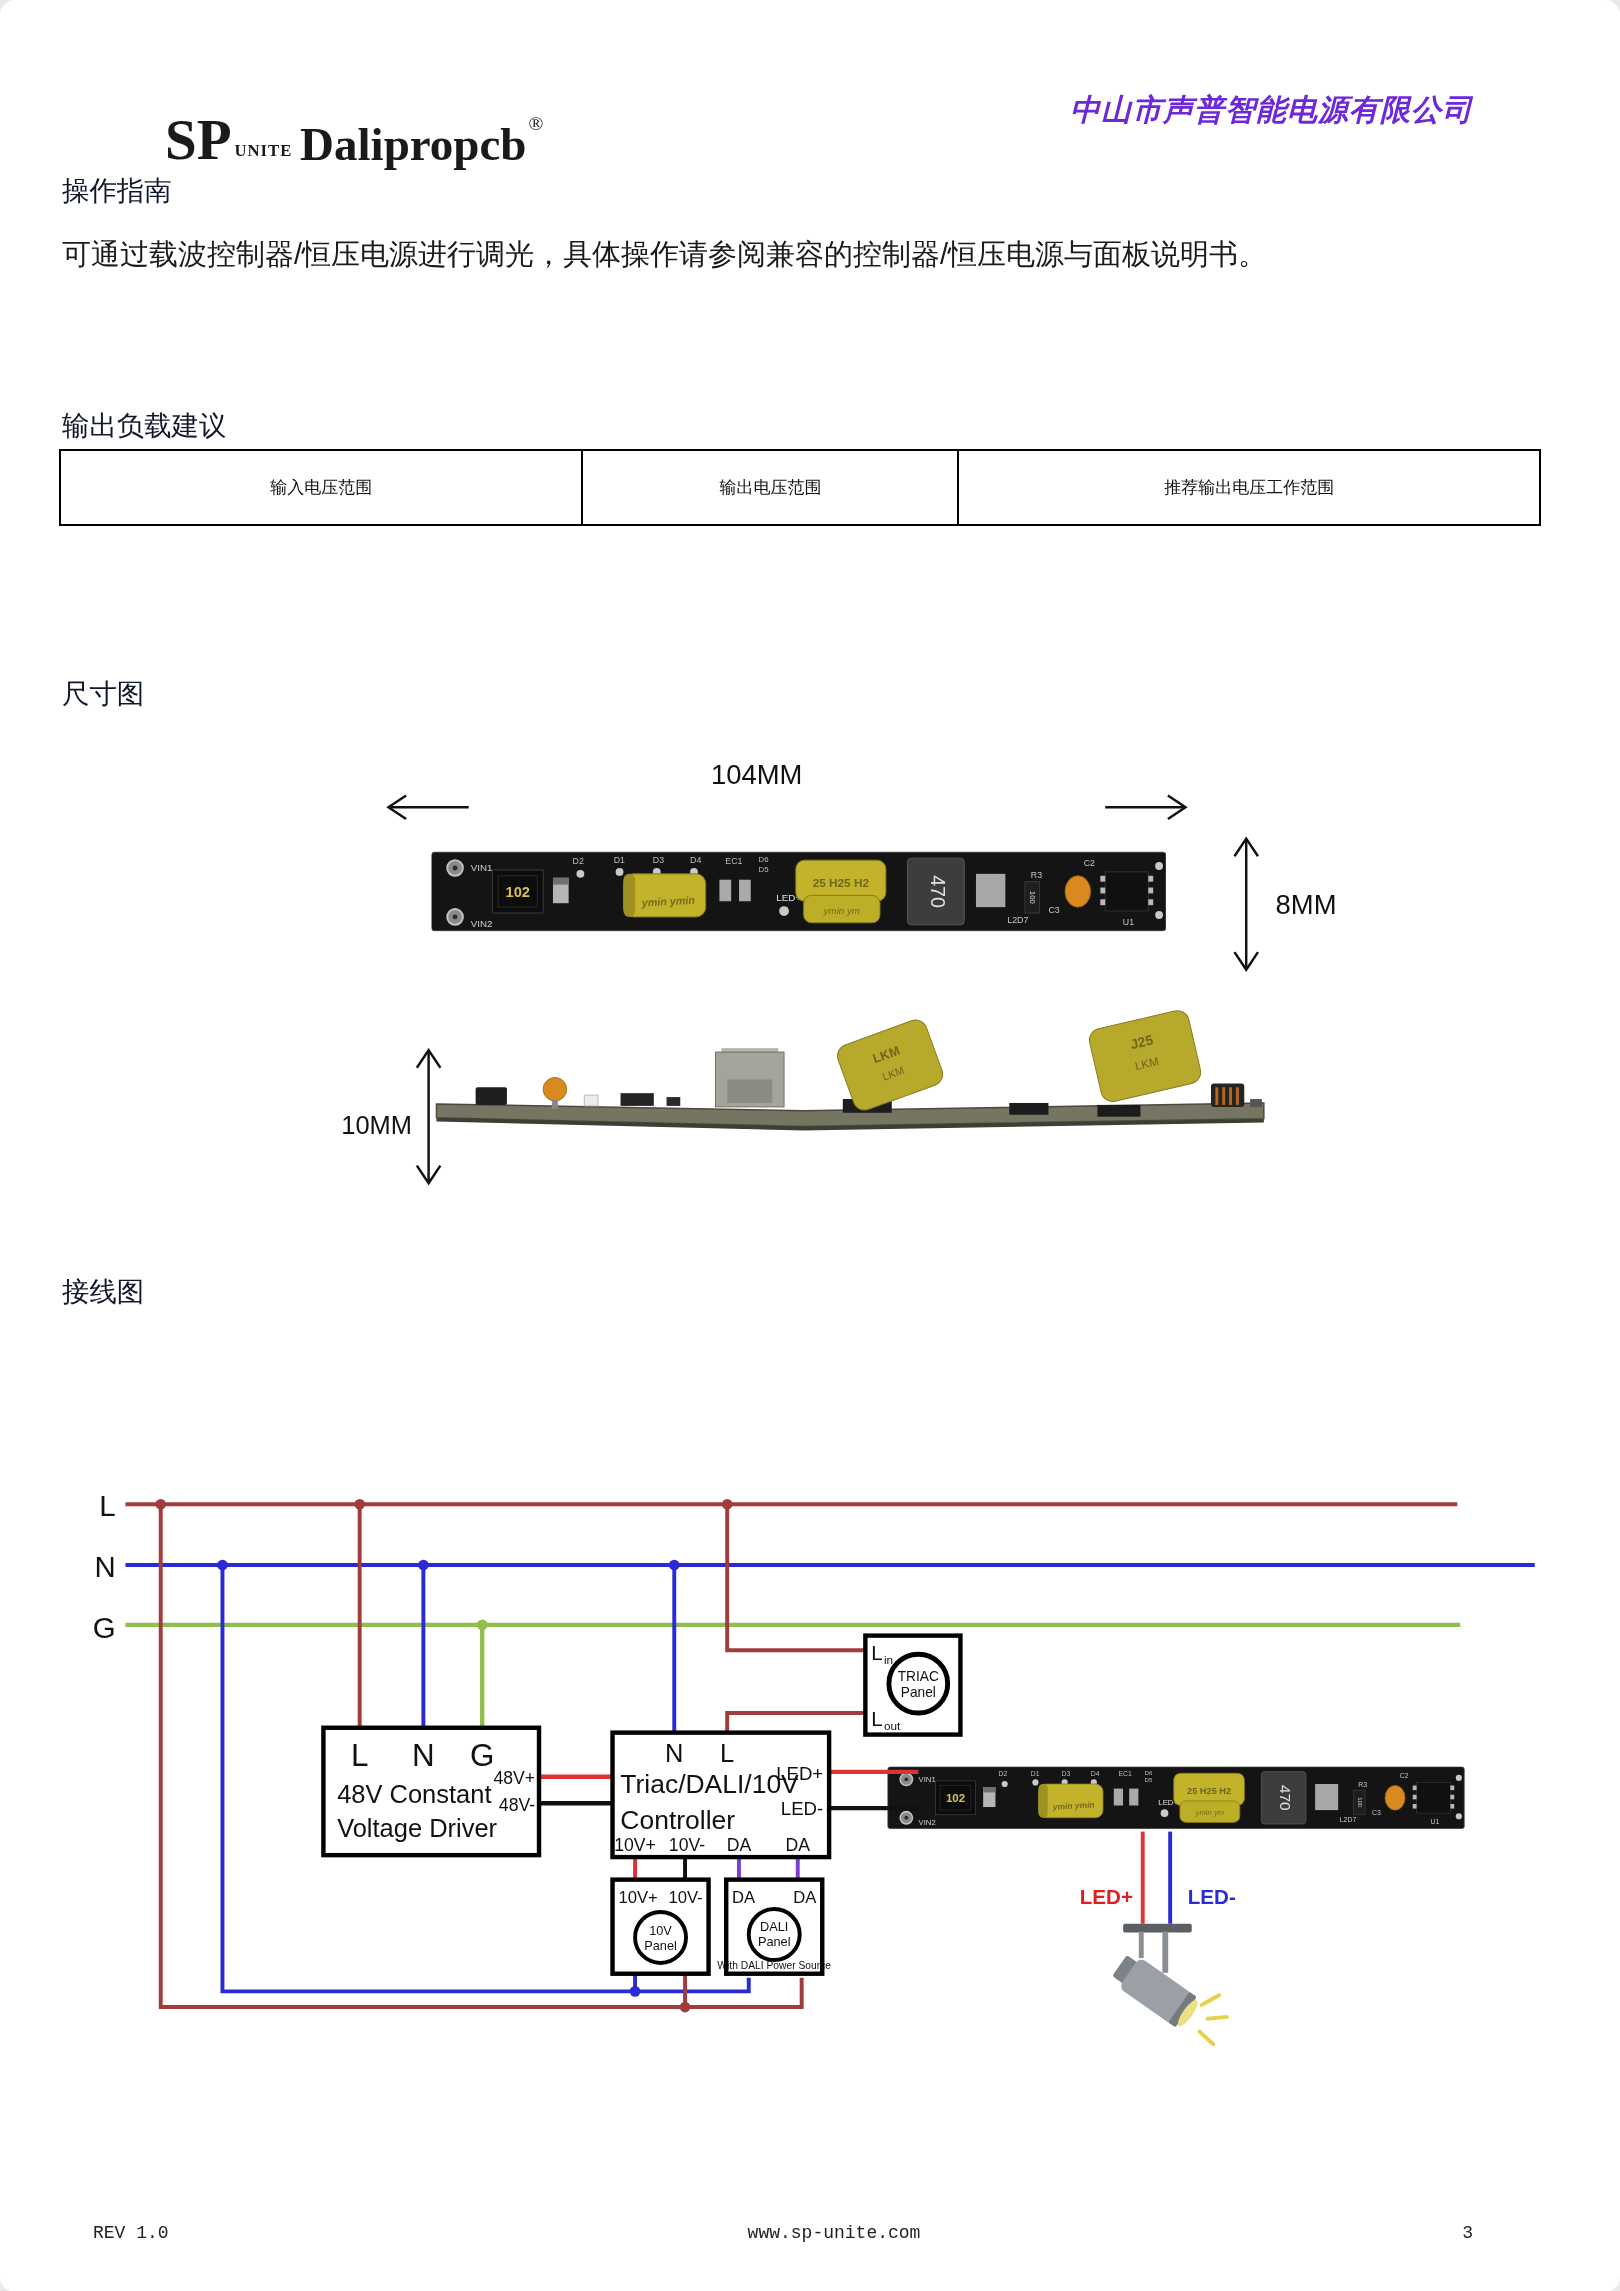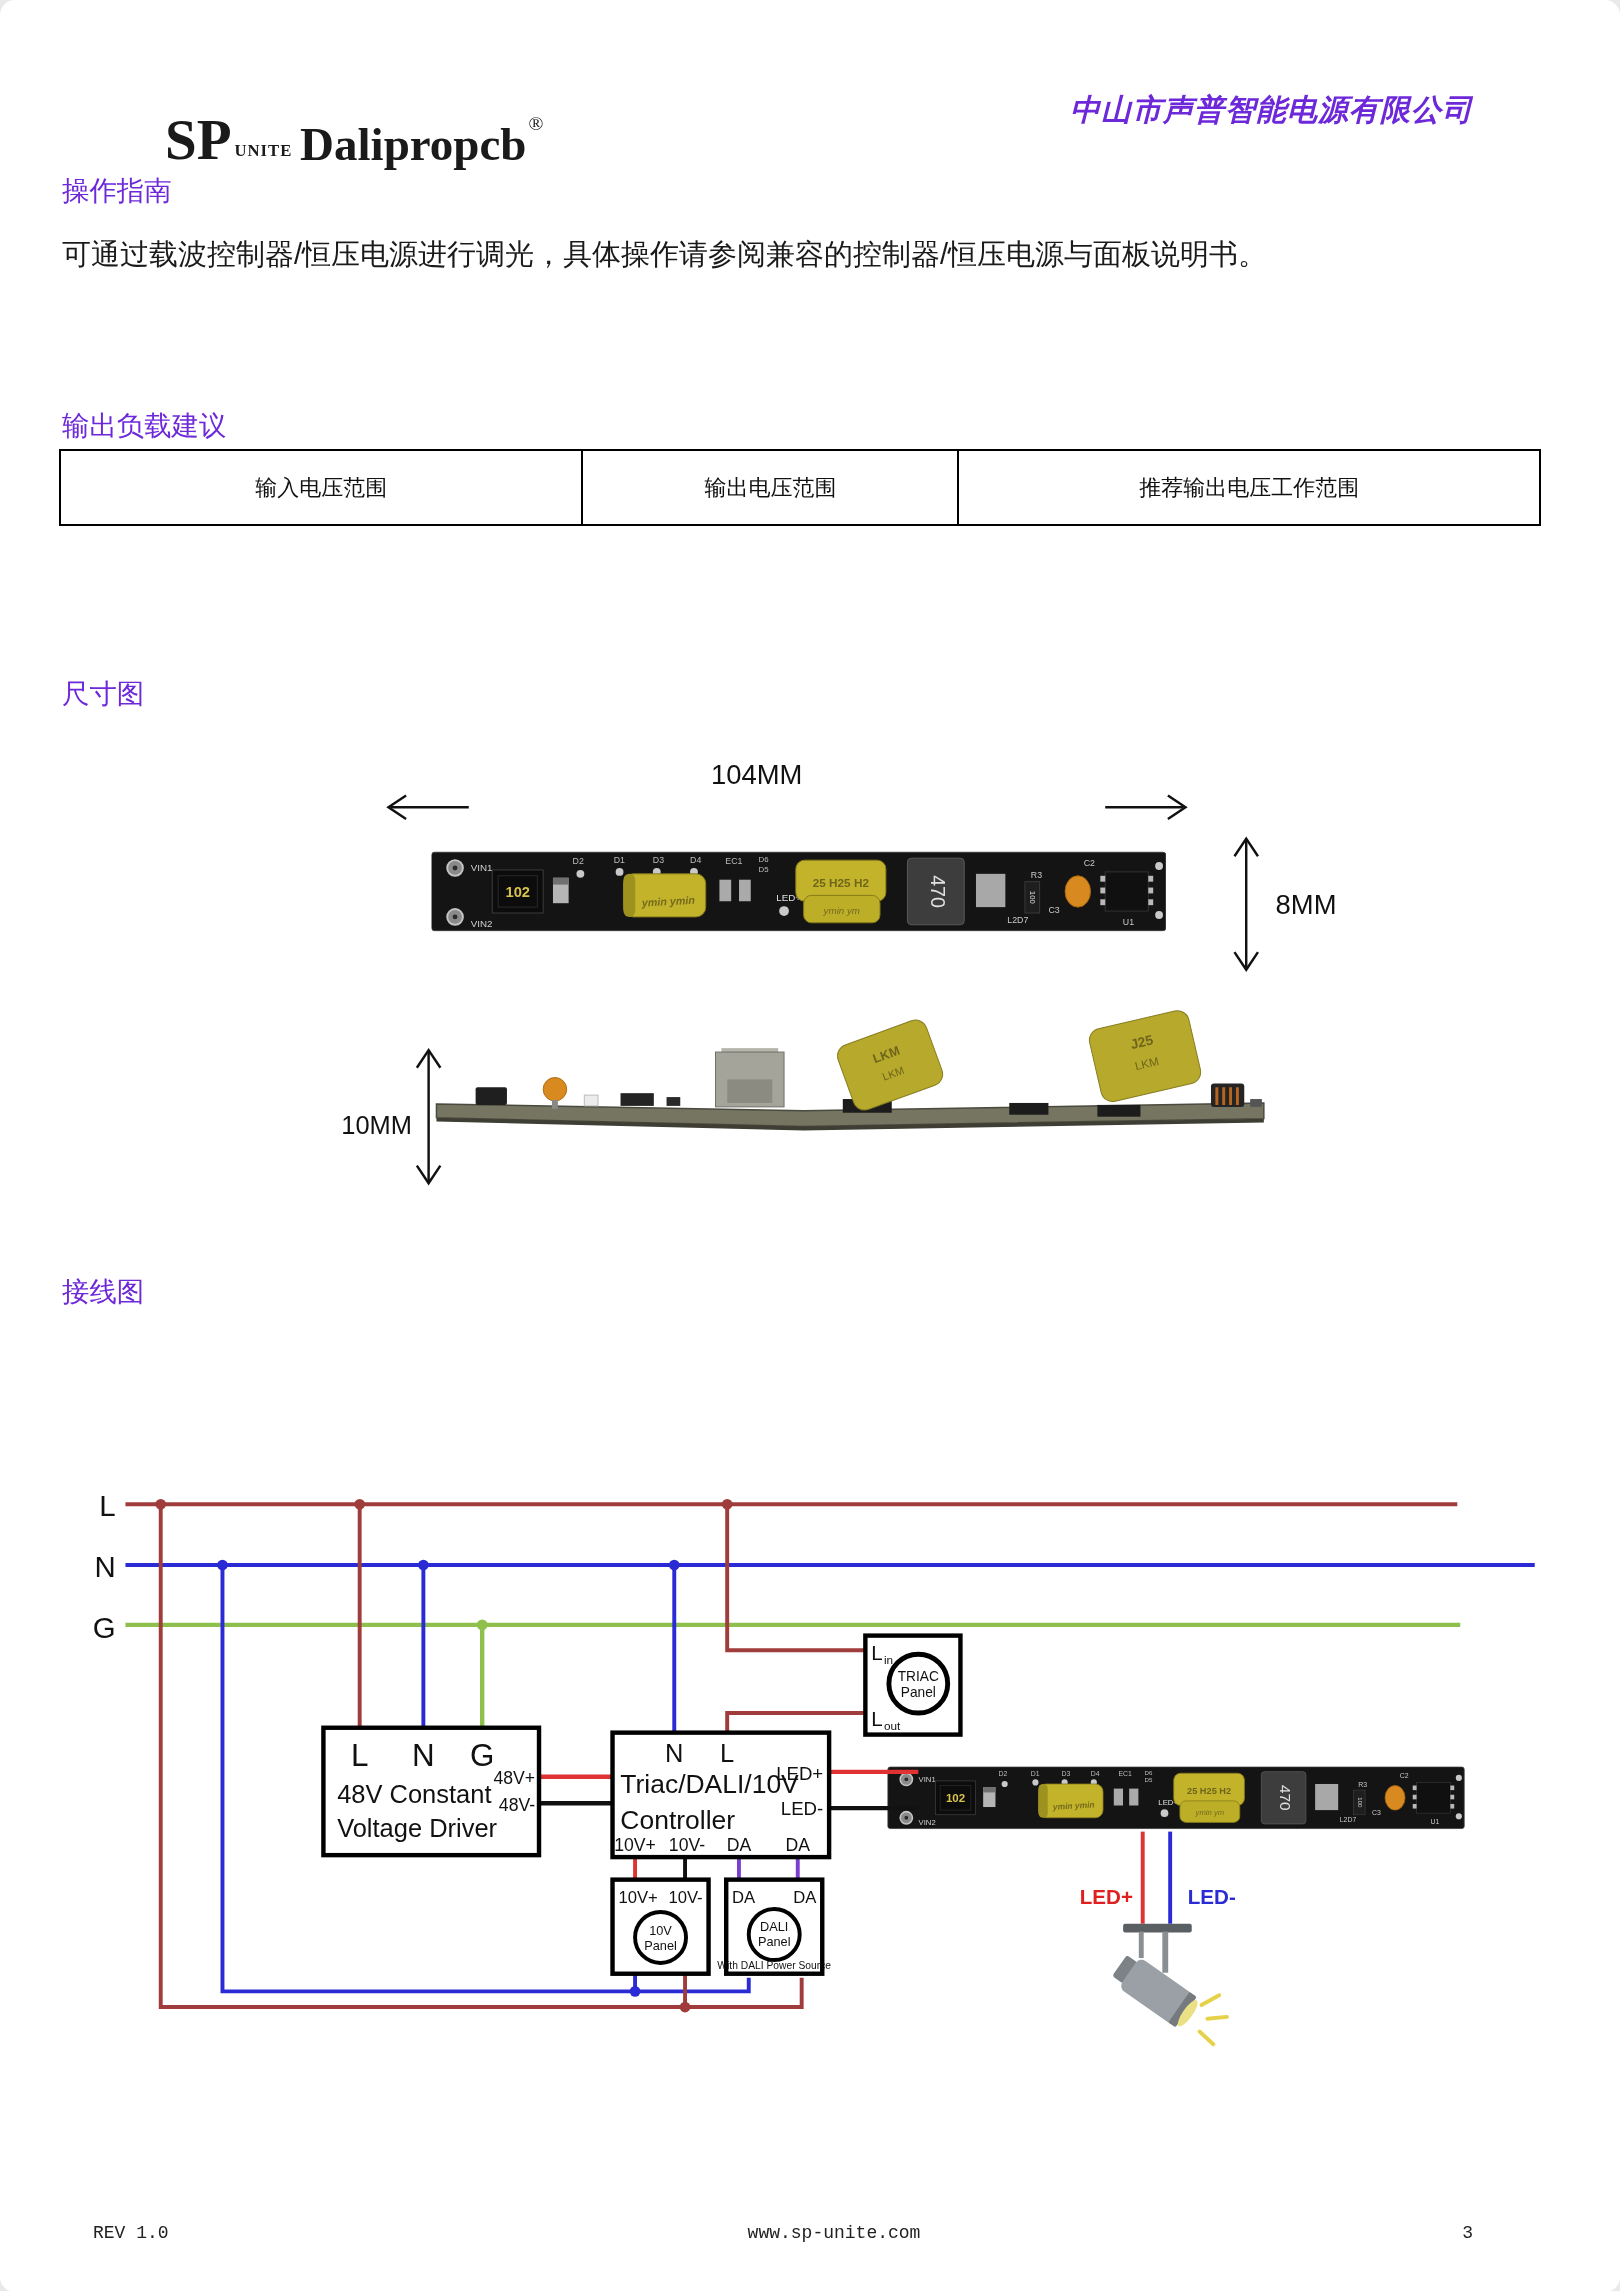--- a/index.html
+++ b/index.html
@@ -9,27 +9,27 @@
 
   
   .logo{left:165px;top:73px;display:flex;align-items:flex-end;color:#1a1a1a;
         font-family:"Liberation Serif",serif;}
   .logo-sp{font-size:57px;font-weight:700;line-height:1;}
   .logo-unite{font-size:16.7px;font-weight:700;letter-spacing:1px;margin:0 7.8px 6.9px 2.9px;}
   .logo-brand{font-size:47px;font-weight:700;line-height:1;margin-top:48px;}
   .logo-reg{font-size:19.6px;font-weight:400;margin:0 0 33px 2px;}
   .company{right:147px;top:90px;font-size:30px;font-weight:700;color:#6d28d9;letter-spacing:1px;font-style:italic;}
 
-  .h-blue{left:62px;color:#6d28d9;font-size:27.4px;font-weight:400;}
+  .h-blue{left:62px;color:#0f172a;font-size:27.4px;font-weight:400;}
   .body-text{left:62px;top:235px;font-size:29px;color:#1a1a1a;}
 
   
   .load-table{left:59px;top:449px;width:1482px;}
   .load-table table{width:100%;border-collapse:collapse;border:2.9px solid #000;table-layout:fixed;}
-  .load-table td{border:2px solid #000;text-align:center;vertical-align:middle;font-size:22px;color:#111;}
+  .load-table td{border:2px solid #000;text-align:center;vertical-align:middle;font-size:17px;color:#111;}
   .load-table tr.hdr td{height:71px;}
   .load-table tr.val td{height:65px;}
 
   .figure-svg{left:0;}
   .footer{top:2223px;font-family:"Liberation Mono",monospace;font-size:18px;color:#222;}
   .footer-rev{left:93px;}
   .footer-site{left:0;right:0;text-align:center;padding-left:48px;}
   .footer-page{right:147px;}
 
   svg text{font-family:"Liberation Sans",sans-serif;}

